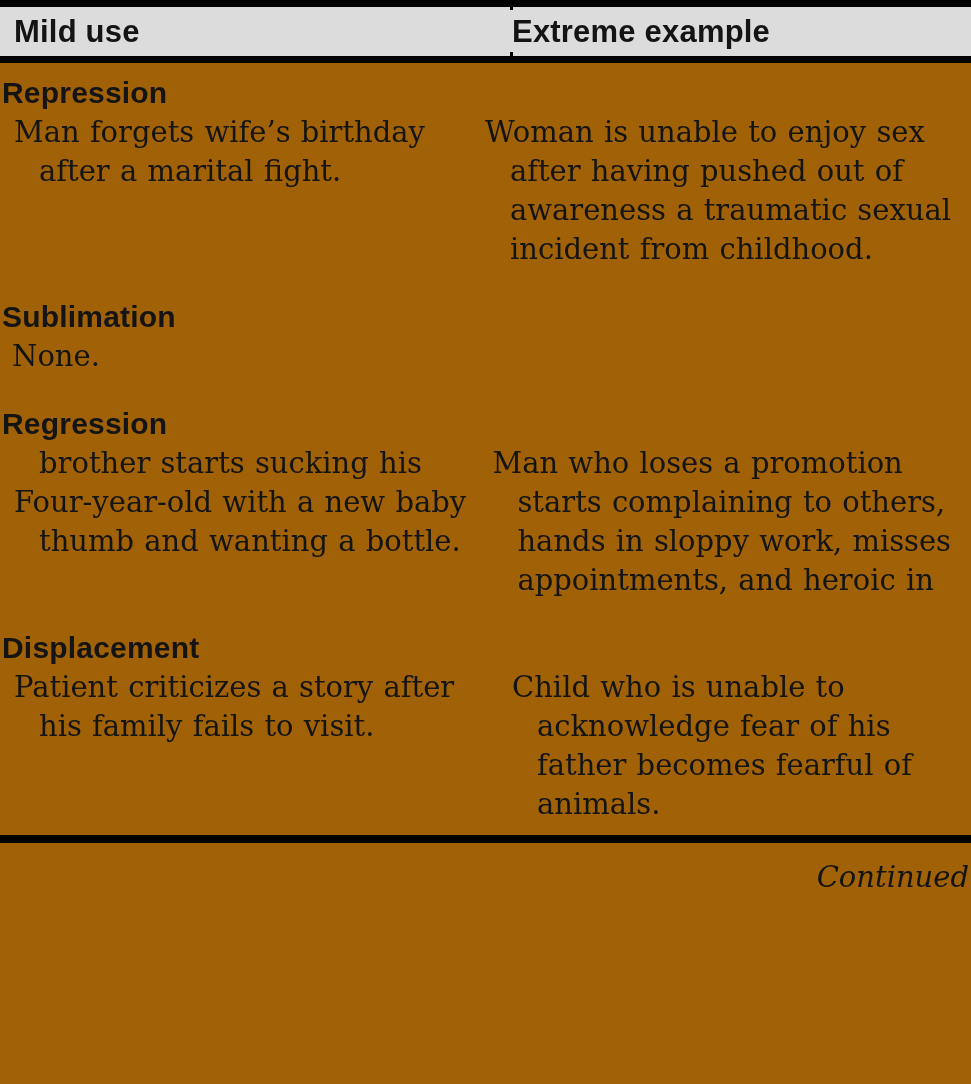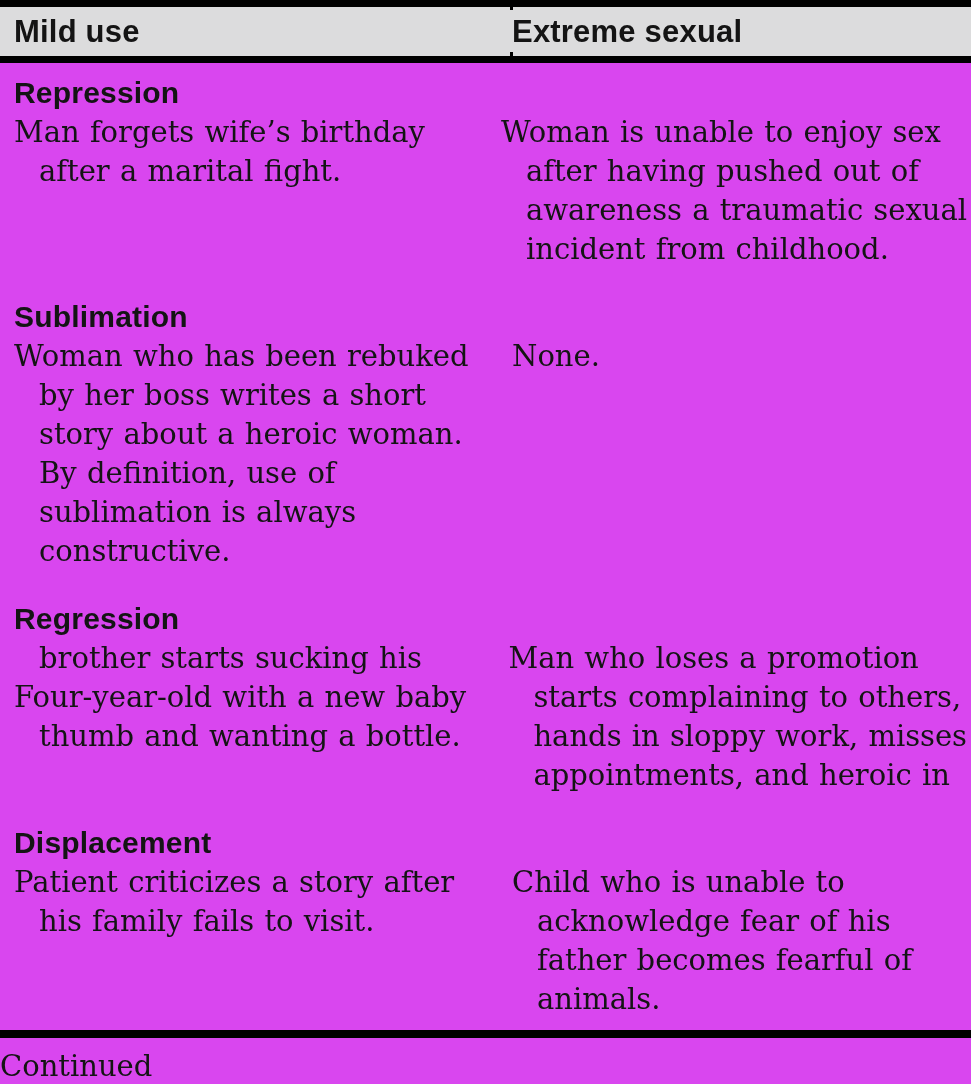--- a/index.html
+++ b/index.html
@@ -4,21 +4,21 @@
 <style>
   html, body {
     margin: 0;
     padding: 0;
     background: #ffffff;
   }
   #page {
     position: relative;
     width: 971px;
     height: 1084px;
-    background: #d946ef;
+    background: #a16207;
     overflow: hidden;
     color: #141414;
     font-family: "DejaVu Serif", serif;
   }
   .rule {
     background: #000000;
     width: 100%;
   }
   #rule-top { height: 7px; }
   #rule-head { height: 7px; }
@@ -57,64 +57,65 @@
     padding-top: 10px;
   }
   .section + .section {
     margin-top: 28px;
   }
   .mech {
     font-family: "Liberation Sans", sans-serif;
     font-weight: bold;
     font-size: 30px;
     line-height: 40px;
-    padding-left: 14px;
+    padding-left: 2px;
     letter-spacing: 0.2px;
   }
   .row {
     display: flex;
   }
   .cell-mild {
     width: 500px;
     padding-left: 14px;
     box-sizing: border-box;
   }
   .cell-extreme {
     flex: 1;
     padding-left: 12px;
-    padding-right: 4px;
+    padding-right: 20px;
   }
   .line {
     font-size: 29px;
     line-height: 39px;
     white-space: nowrap;
     word-spacing: 1px;
   }
   .line.cont {
     padding-left: 25px;
   }
 
   #footer {
-    text-align: left;
+    text-align: right;
+    font-style: italic;
     font-size: 29px;
     line-height: 36px;
-    padding-top: 10px;
+    padding-top: 16px;
     padding-right: 2px;
   }
 </style>
 </head>
 <body>
 
 <div id="page">
 
   <div id="rule-top" class="rule"></div>
 
   <div id="thead">
     <div class="th-mild">Mild use</div>
-    <div class="th-extreme">Extreme sexual</div>
+    <div class="th-extreme">Extreme example</div>
   </div>
 
   <div id="rule-head" class="rule"></div>
 
   <div id="tick-top" class="tick"></div>
   <div id="tick-head" class="tick"></div>
 
   <div id="tbody">
     <div class="section">
       <div class="mech">Repression</div>
@@ -128,28 +129,20 @@
             <div class="line cont">after having pushed out of</div>
             <div class="line cont">awareness a traumatic sexual</div>
             <div class="line cont">incident from childhood.</div>
           </div>
       </div>
     </div>
 
     <div class="section">
       <div class="mech">Sublimation</div>
       <div class="row">
-        <div class="cell-mild">
-            <div class="line">Woman who has been rebuked</div>
-            <div class="line cont">by her boss writes a short</div>
-            <div class="line cont">story about a heroic woman.</div>
-            <div class="line cont">By definition, use of</div>
-            <div class="line cont">sublimation is always</div>
-            <div class="line cont">constructive.</div>
-          </div>
         <div class="cell-extreme">
             <div class="line">None.</div>
           </div>
       </div>
     </div>
 
     <div class="section">
       <div class="mech">Regression</div>
       <div class="row">
         <div class="cell-mild">

